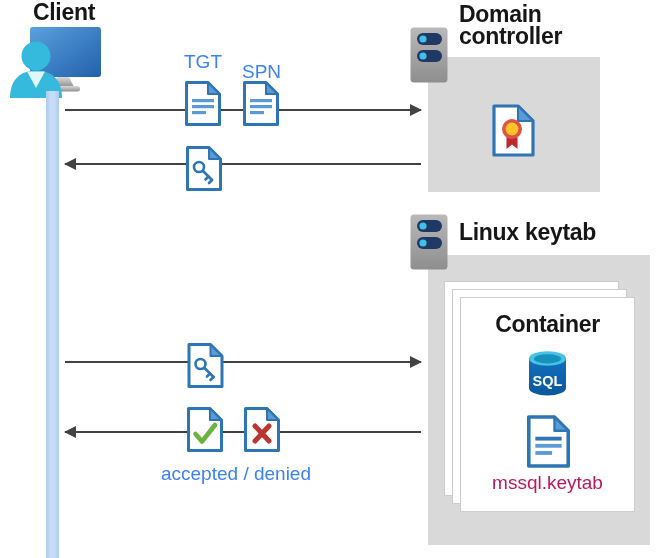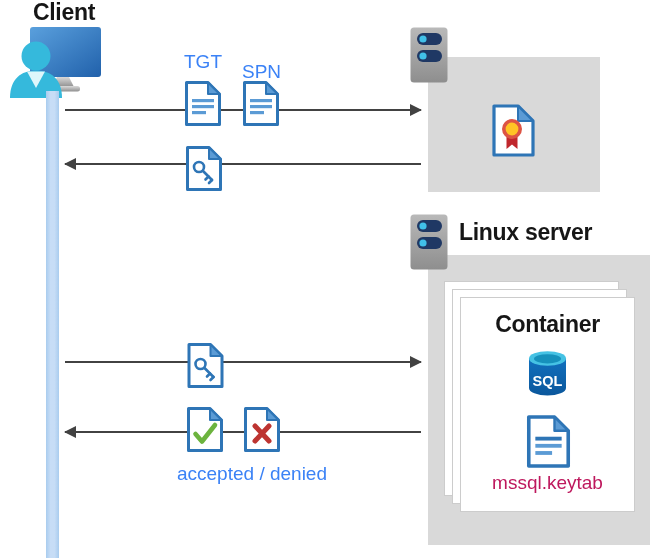--- a/index.html
+++ b/index.html
@@ -26,21 +26,21 @@
   .head{position:absolute;top:1px;width:0;height:0;border-top:6px solid transparent;border-bottom:6px solid transparent;}
   .head-right{right:-1px;border-left:12px solid #424242;}
   .head-left{left:-1px;border-right:12px solid #424242;}
 
   
   .tgt-doc{left:184px;top:80px;} .spn-doc{left:242px;top:80px;}
   .key-doc-a{left:185px;top:145px;} .key-doc-b{left:186px;top:342px;}
   .check-doc{left:186px;top:406px;} .x-doc{left:243px;top:406px;}
   .tgt-label{left:184px;top:51px;width:38px;}
   .spn-label{left:242px;top:61px;width:38px;}
-  .accepted-label{left:145px;top:463px;width:182px;text-align:right;}
+  .accepted-label{left:145px;top:463px;width:182px;}
 
   
   .dc-box{left:428px;top:57px;width:172px;height:135px;background:#d9d9d9;}
   .dc-server{left:410px;top:27px;}
   .dc-label{left:459px;top:3px;width:122px;}
   .cert-doc{left:491px;top:103px;}
 
   
   .ls-box{left:428px;top:255px;width:222px;height:290px;background:#d9d9d9;}
   .ls-server{left:410px;top:214px;}
@@ -181,41 +181,42 @@
   <div class="abs dc-box"></div>
   <div class="abs dc-server">
     <svg width="38" height="56" viewBox="0 0 38 56">
       <rect x="0.5" y="0.5" width="37" height="55" rx="3.5" fill="url(#gradServer)"></rect>
       <rect x="7" y="6" width="25" height="12" rx="6" fill="#1f3864"></rect>
       <circle cx="13" cy="12" r="3.6" fill="#41c0e8"></circle>
       <rect x="7" y="23" width="25" height="12" rx="6" fill="#1f3864"></rect>
       <circle cx="13" cy="29" r="3.6" fill="#41c0e8"></circle>
     </svg>
   </div>
+  <div class="abs title dc-label">Domain controller</div>
 
   <div class="abs cert-doc">
     <svg width="45" height="55" viewBox="0 0 45 55">
       <path d="M3,3 H27 L42,18 V52 H3 Z" fill="#ffffff" stroke="#2e75b6" stroke-width="3.2" stroke-linejoin="round"></path>
       <path d="M27,3 V18 H42 Z" fill="#5b9bd5" stroke="#2e75b6" stroke-width="2" stroke-linejoin="round"></path>
       <path d="M15.5,30 L15.5,46 L21,41.5 L26.5,46 L26.5,30 Z" fill="#c0272d"></path>
       <circle cx="21" cy="26" r="8.2" fill="#ffc425" stroke="#dd5444" stroke-width="3.6"></circle>
     </svg>
   </div>
 
   <div class="abs ls-box"></div>
   <div class="abs ls-server">
     <svg width="38" height="56" viewBox="0 0 38 56">
       <rect x="0.5" y="0.5" width="37" height="55" rx="3.5" fill="url(#gradServer)"></rect>
       <rect x="7" y="6" width="25" height="12" rx="6" fill="#1f3864"></rect>
       <circle cx="13" cy="12" r="3.6" fill="#41c0e8"></circle>
       <rect x="7" y="23" width="25" height="12" rx="6" fill="#1f3864"></rect>
       <circle cx="13" cy="29" r="3.6" fill="#41c0e8"></circle>
     </svg>
   </div>
-  <div class="abs title ls-label">Linux server</div>
+  <div class="abs title ls-label">Linux keytab</div>
 
   <div class="abs card card-back"></div>
   <div class="abs card card-mid"></div>
   <div class="abs card card-front">
     <div class="abs sql-icon">
       <svg width="43" height="47" viewBox="0 0 43 47">
         <path d="M3,8.5 L3,38 A18.5,7.5 0 0 0 40,38 L40,8.5 Z" fill="url(#gradCyl)"></path>
         <ellipse cx="21.5" cy="8.5" rx="18.5" ry="7.3" fill="#45c2e4"></ellipse>
         <ellipse cx="21.5" cy="8.8" rx="13.5" ry="4.6" fill="#1691bc"></ellipse>
         <text x="21.5" y="36" text-anchor="middle" font-size="14.5" font-weight="bold" fill="#ffffff">SQL</text>

